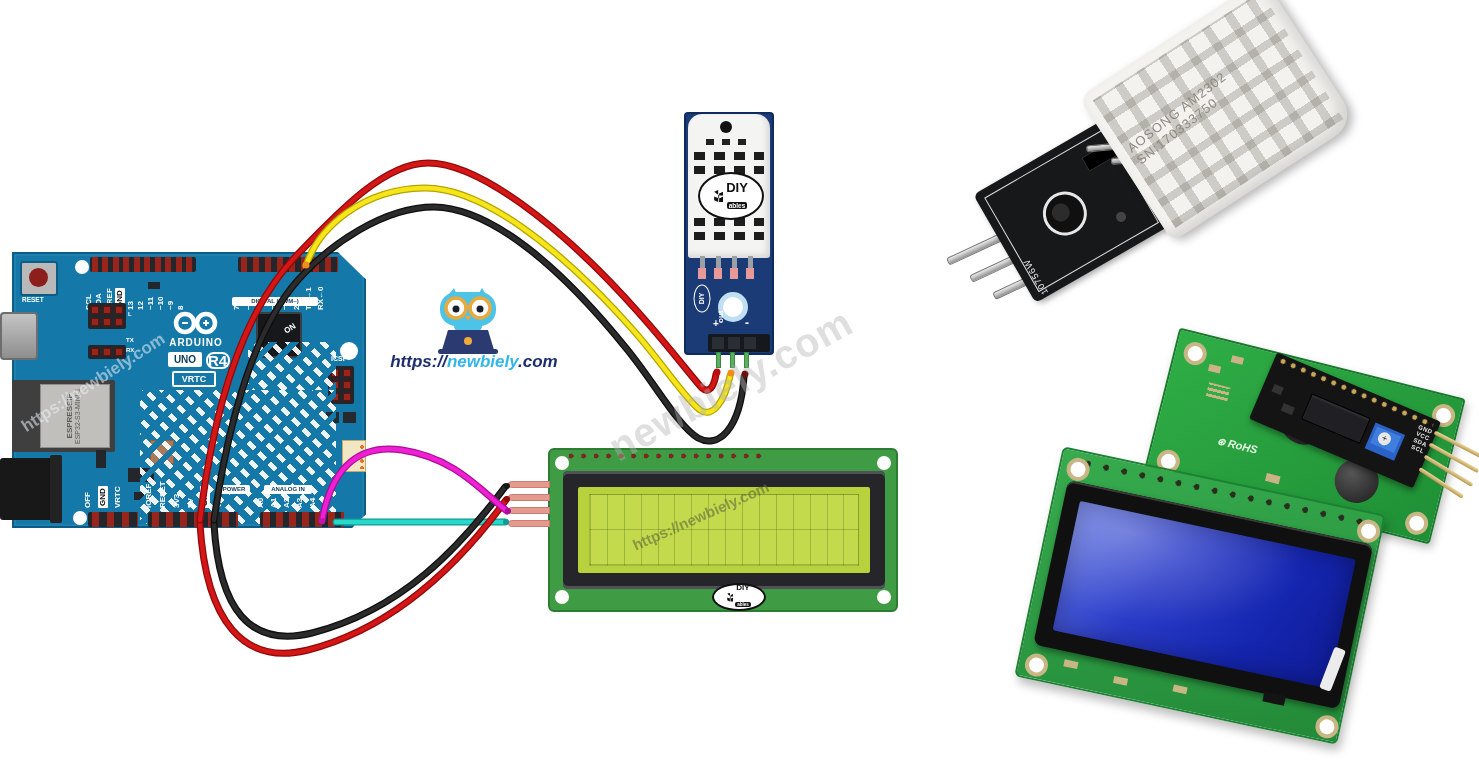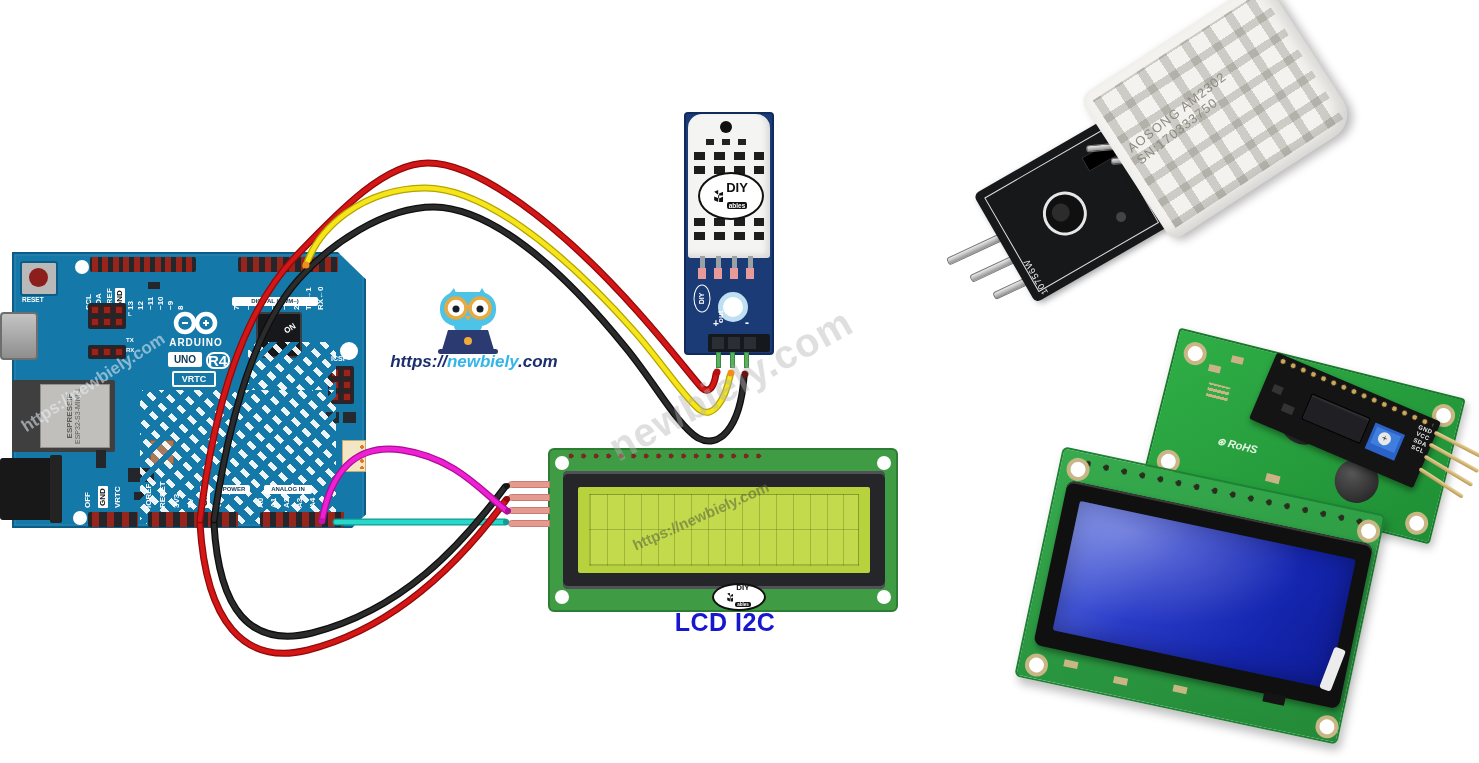--- a/index.html
+++ b/index.html
@@ -249,21 +249,20 @@
   <div class="saln" style="left:508px;top:507px;"></div>
   <div class="saln" style="left:508px;top:520px;"></div>
 
   <div class="oval abs" style="left:712px;top:583px;width:50px;height:24px;">
     <span class="diy-glyph" style="width:6px;height:9px;"></span>
     <span style="margin-left:2px;text-align:center;">
       <span style="display:block;font-size:8px;font-weight:bold;color:#111;line-height:8px;">DIY</span>
       <span class="ables" style="font-size:4.5px;line-height:5.5px;">ables</span>
     </span>
   </div>
-  <div class="bigcap" style="left:640px;top:608px;width:170px;font-size:25px;text-align:center;">LCD I2C</div>
 
   <svg class="abs" style="left:424px;top:288px;" width="90" height="66" viewBox="0 0 90 66">
     <polygon points="22,10 30,0 34,10" fill="#4ec3e8"></polygon>
     <polygon points="64,10 58,0 52,10" fill="#4ec3e8"></polygon>
     <rect x="16" y="4" width="56" height="34" rx="16" fill="#4ec3e8"></rect>
     <rect x="30" y="30" width="28" height="14" rx="6" fill="#4ec3e8"></rect>
     <circle cx="32" cy="20" r="10" fill="#fff" stroke="#e8a93e" stroke-width="3.5"></circle>
     <circle cx="56" cy="20" r="10" fill="#fff" stroke="#e8a93e" stroke-width="3.5"></circle>
     <rect x="40" y="17" width="8" height="3" fill="#e8a93e"></rect>
     <circle cx="32" cy="21" r="3.5" fill="#15202b"></circle>

